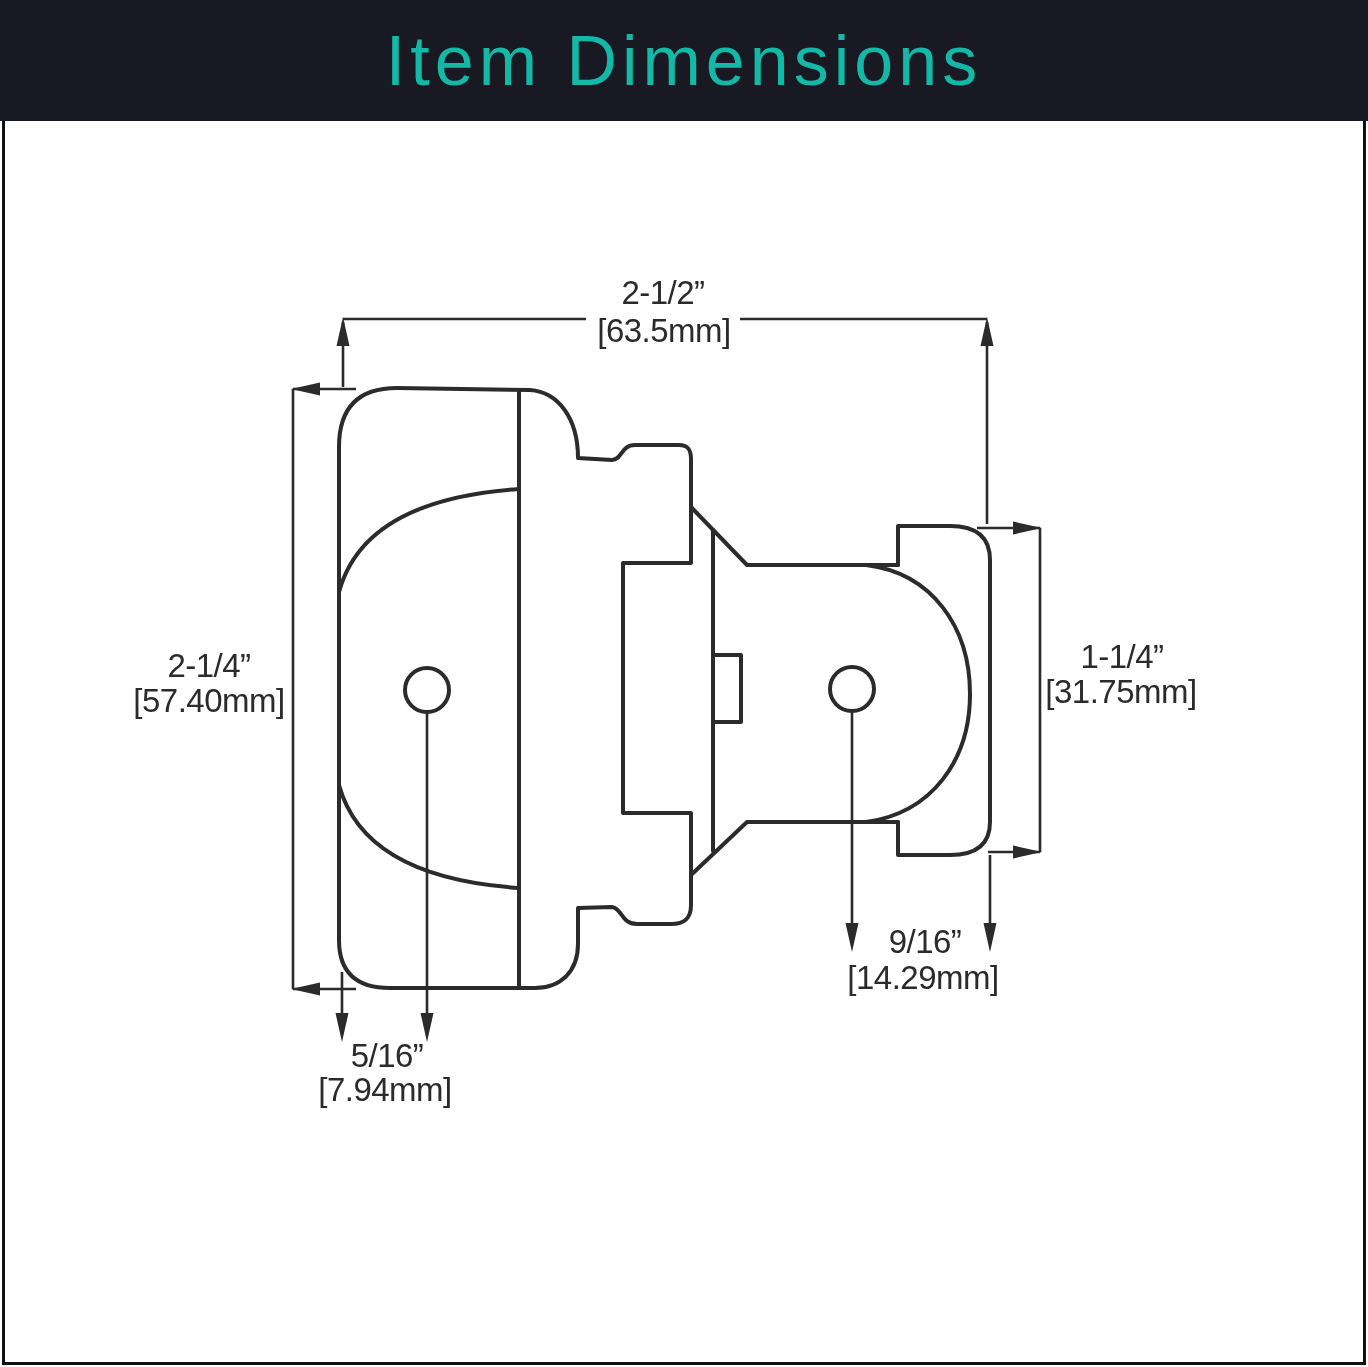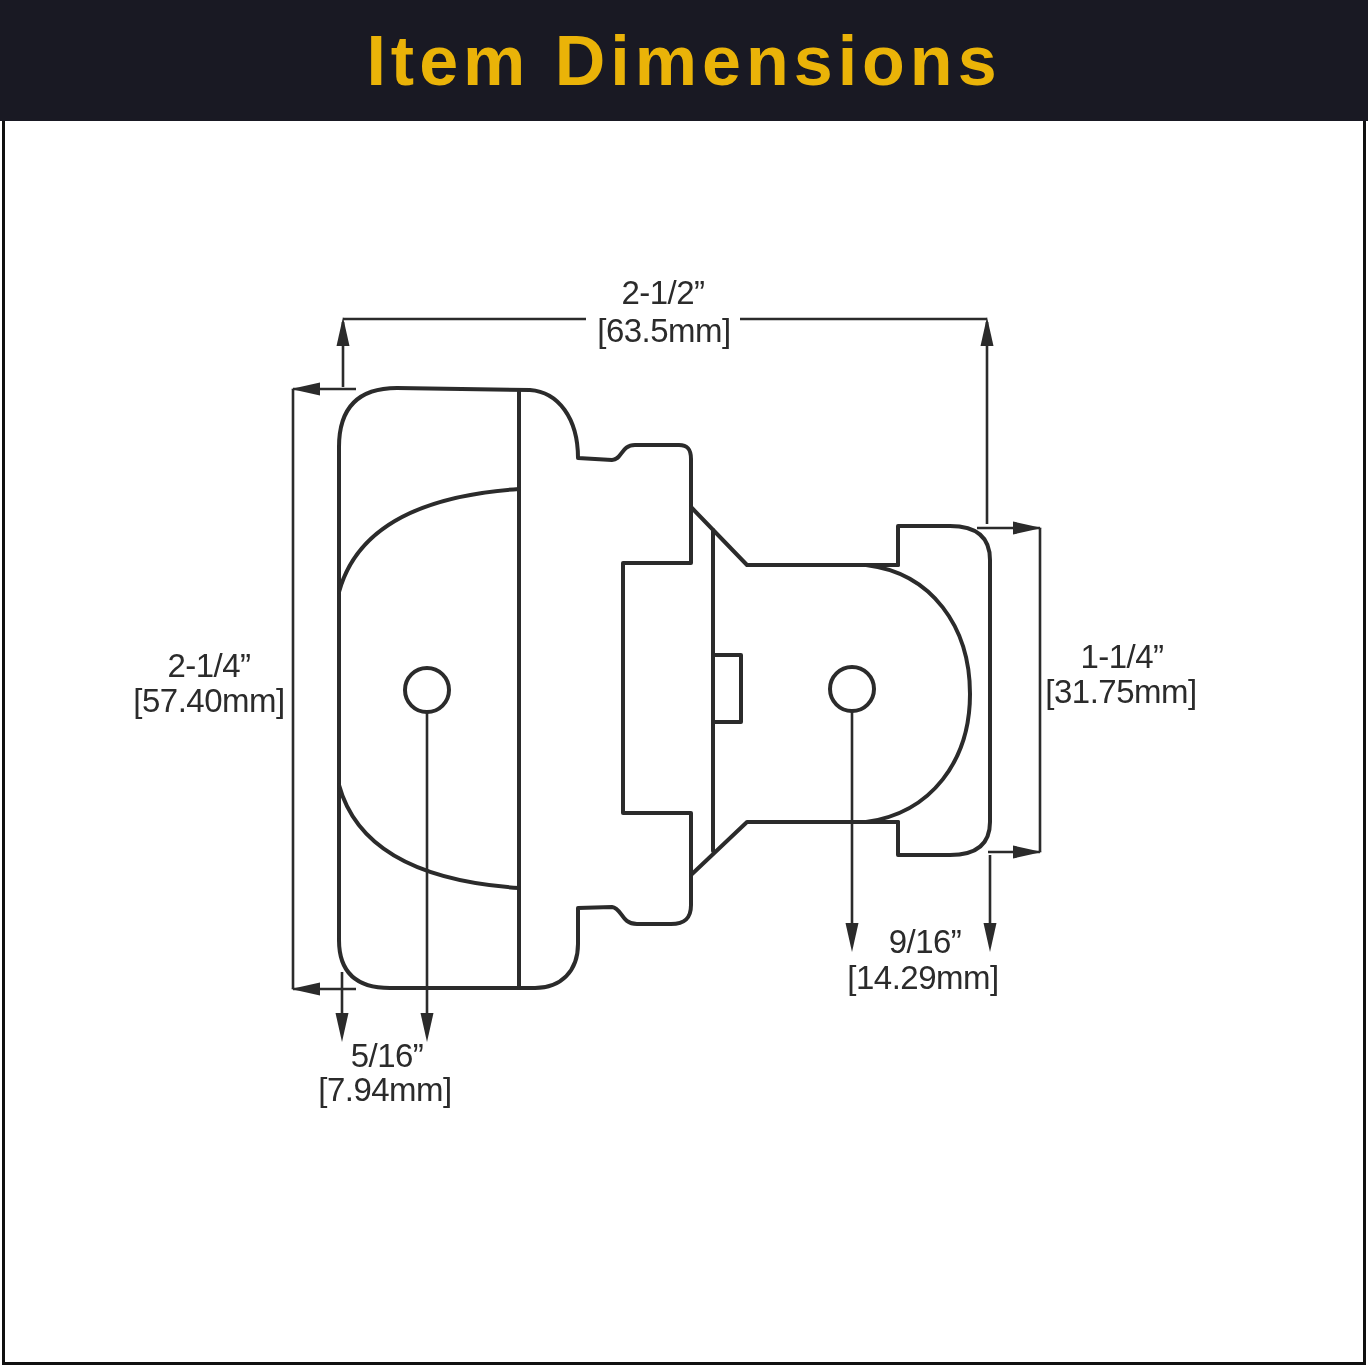--- a/index.html
+++ b/index.html
@@ -1,20 +1,20 @@
 <!DOCTYPE html>
 <html><head>
 <meta charset="utf-8">
 <style>
   html,body{margin:0;padding:0;background:#ffffff;}
   .page{position:relative;width:1368px;height:1367px;background:#ffffff;overflow:hidden;
         font-family:"Liberation Sans", sans-serif;}
   .titlebar{position:absolute;left:0;top:0;width:1368px;height:121px;background:#191923;
             display:flex;align-items:center;justify-content:center;}
-  .titlebar span{color:#eab308;font-size:70px;font-weight:bold;letter-spacing:5px;}
+  .titlebar span{color:#14b8a6;font-size:70px;font-weight:normal;letter-spacing:5px;}
   .frame{position:absolute;left:2px;right:2px;top:121px;bottom:2px;
          border-left:3px solid #101010;border-right:3px solid #101010;border-bottom:3px solid #101010;}
   svg{position:absolute;left:0;top:121px;}
   .part{fill:none;stroke:#2b2b2b;stroke-width:4;stroke-linejoin:round;stroke-linecap:round;}
   .dim{fill:none;stroke:#2b2b2b;stroke-width:2.6;stroke-linecap:butt;}
   .ah{fill:#2b2b2b;stroke:none;}
   text{font-family:"Liberation Sans", sans-serif;font-size:33px;fill:#2b2b2b;letter-spacing:-0.5px;}
 </style>
 </head>
 <body>

